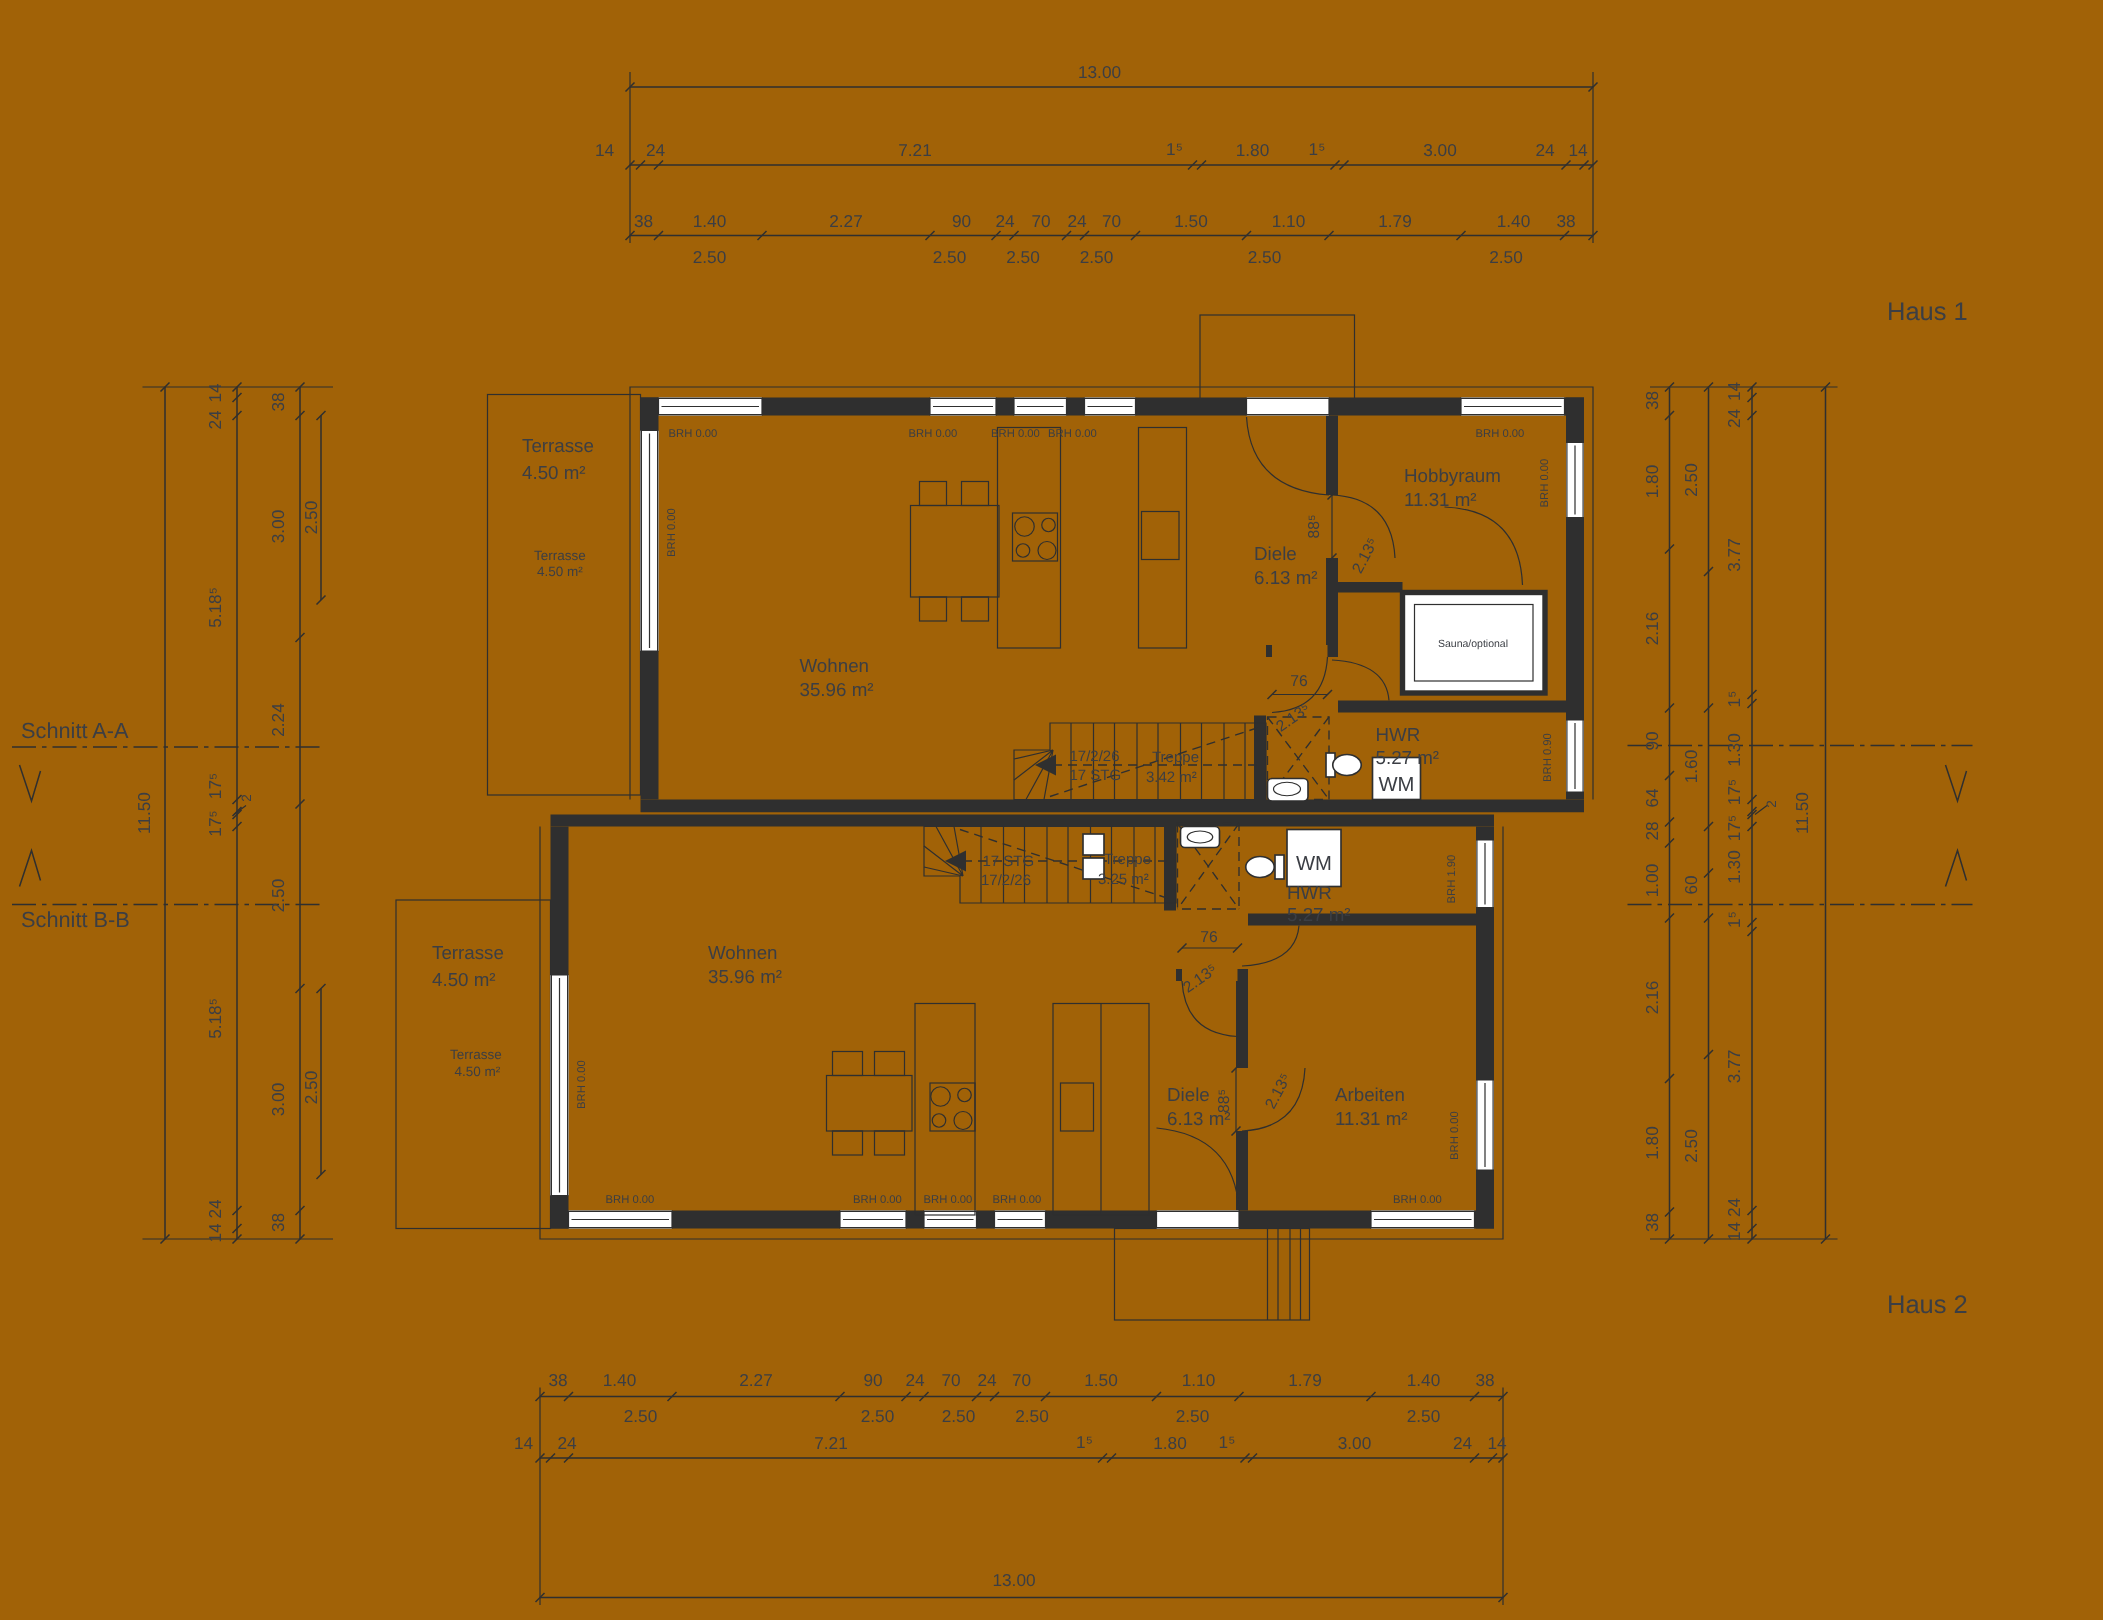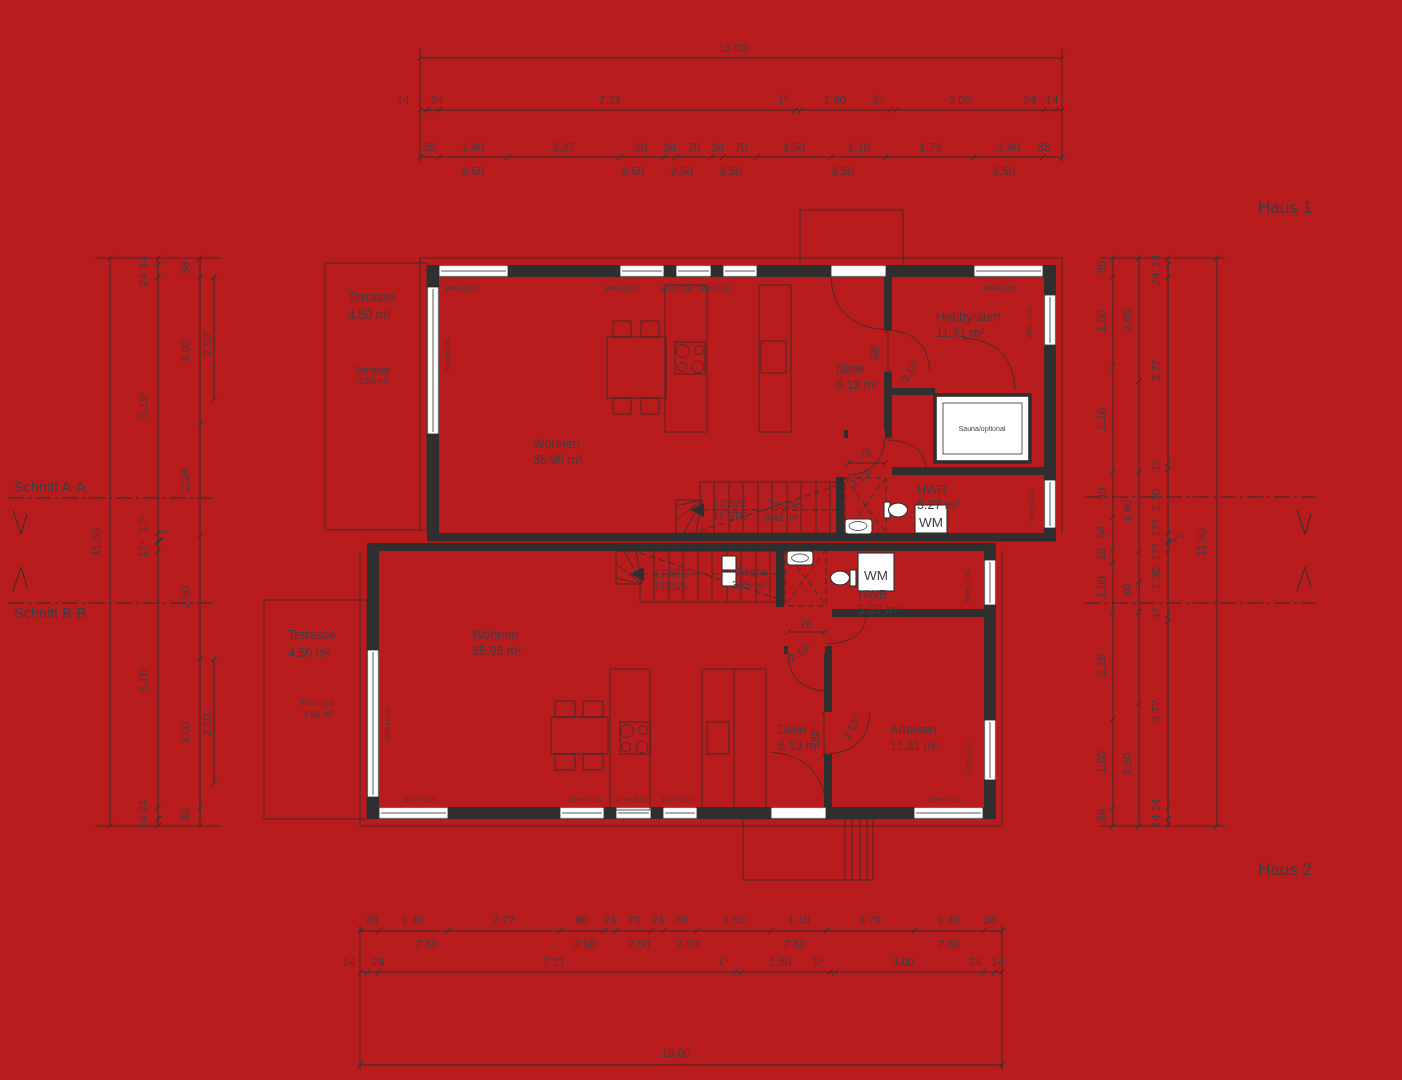--- a/index.html
+++ b/index.html
@@ -1,16 +1,16 @@
 <!DOCTYPE html>
 <html><head>
 <meta charset="utf-8">
 <style>
   html,body{margin:0;padding:0;background:#ffffff;}
-  #stage{position:relative;width:1402px;height:1080px;background:#b91c1c;overflow:hidden;
+  #stage{position:relative;width:1402px;height:1080px;background:#a16207;overflow:hidden;
          font-family:"Liberation Sans",sans-serif;}
   svg text{fill:#3b3e44;font-family:"Liberation Sans",sans-serif;}
   .ln{stroke:#2f2f2f;stroke-width:1;fill:none;}
   .th{stroke:#2f2f2f;stroke-width:0.8;fill:none;}
   .wall{fill:#2f2f2f;stroke:none;}
   .whote{fill:#ffffff;stroke:none;}
   .dash{stroke:#2f2f2f;stroke-width:0.9;fill:none;stroke-dasharray:6 4;}
   .dashdot{stroke:#2f2f2f;stroke-width:1;fill:none;stroke-dasharray:16 4 3 4;}
   .box{fill:#ffffff;stroke:#2f2f2f;stroke-width:1.1;}
   .sauna{fill:#ffffff;stroke:#2f2f2f;stroke-width:3.6;}

